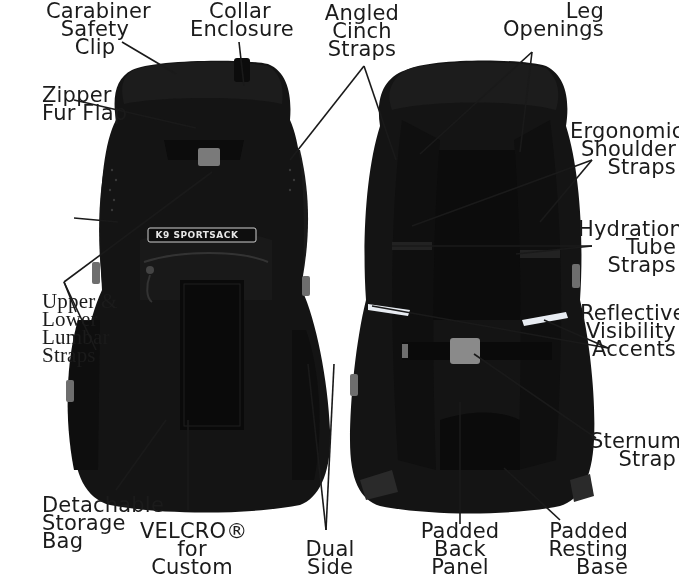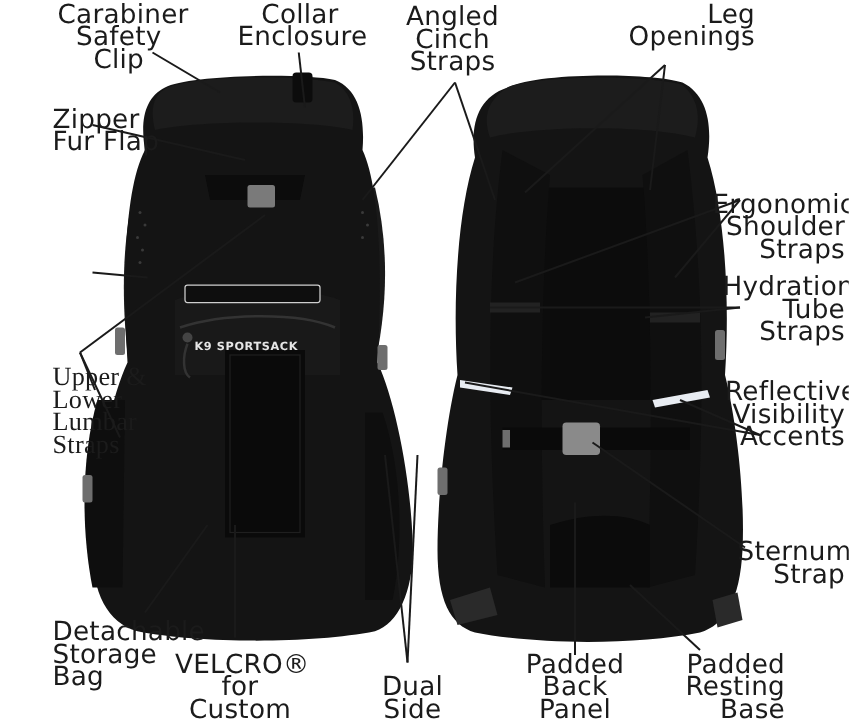--- a/index.html
+++ b/index.html
@@ -131,34 +131,34 @@
       <line x1="608" y1="348" x2="544" y2="320"></line>
 
       <line x1="596" y1="438" x2="474" y2="354"></line>
 
       <line x1="460" y1="524" x2="460" y2="402"></line>
 
       <line x1="560" y1="520" x2="504" y2="468"></line>
     </g>
   </svg>
 
-  <div class="label center" style="left:148px; top:229px; width:98px; font-size:9px; line-height:12px; color:#e6e6e6; font-weight:bold; letter-spacing:0.5px;margin-top:43px;">K9 SPORTSACK</div>
+  <div class="label center" style="left:148px; top:229px; width:98px; font-size:9px; line-height:12px; color:#e6e6e6; font-weight:bold; letter-spacing:0.5px;">K9 SPORTSACK</div>
 
   <div class="label center" style="left:46px; top:2px; width:98px;">Carabiner
 Safety Clip</div>
   <div class="label center" style="left:190px; top:2px; width:100px;">Collar
 Enclosure</div>
   <div class="label center" style="left:322px; top:4px; width:80px;">Angled
 Cinch
 Straps</div>
   <div class="label right" style="left:500px; top:2px; width:104px;">Leg
 Openings</div>
   <div class="label left" style="left:2px; top:86px; width:90px;">Zipper
 Fur Flap</div>
-  <div class="label right" style="left:570px; top:122px; width:106px;margin-top:32px;">Ergonomic
+  <div class="label right" style="left:570px; top:122px; width:106px;">Ergonomic
 Shoulder
 Straps</div>
   <div class="label right" style="left:578px; top:220px; width:98px;">Hydration
 Tube
 Straps</div>
   <div class="label left" style="left:2px; top:292px; width:80px;font-family:Liberation Serif, serif;">Upper &amp;
 Lower
 Lumbar
 Straps</div>
   <div class="label right" style="left:580px; top:304px; width:96px;">Reflective

